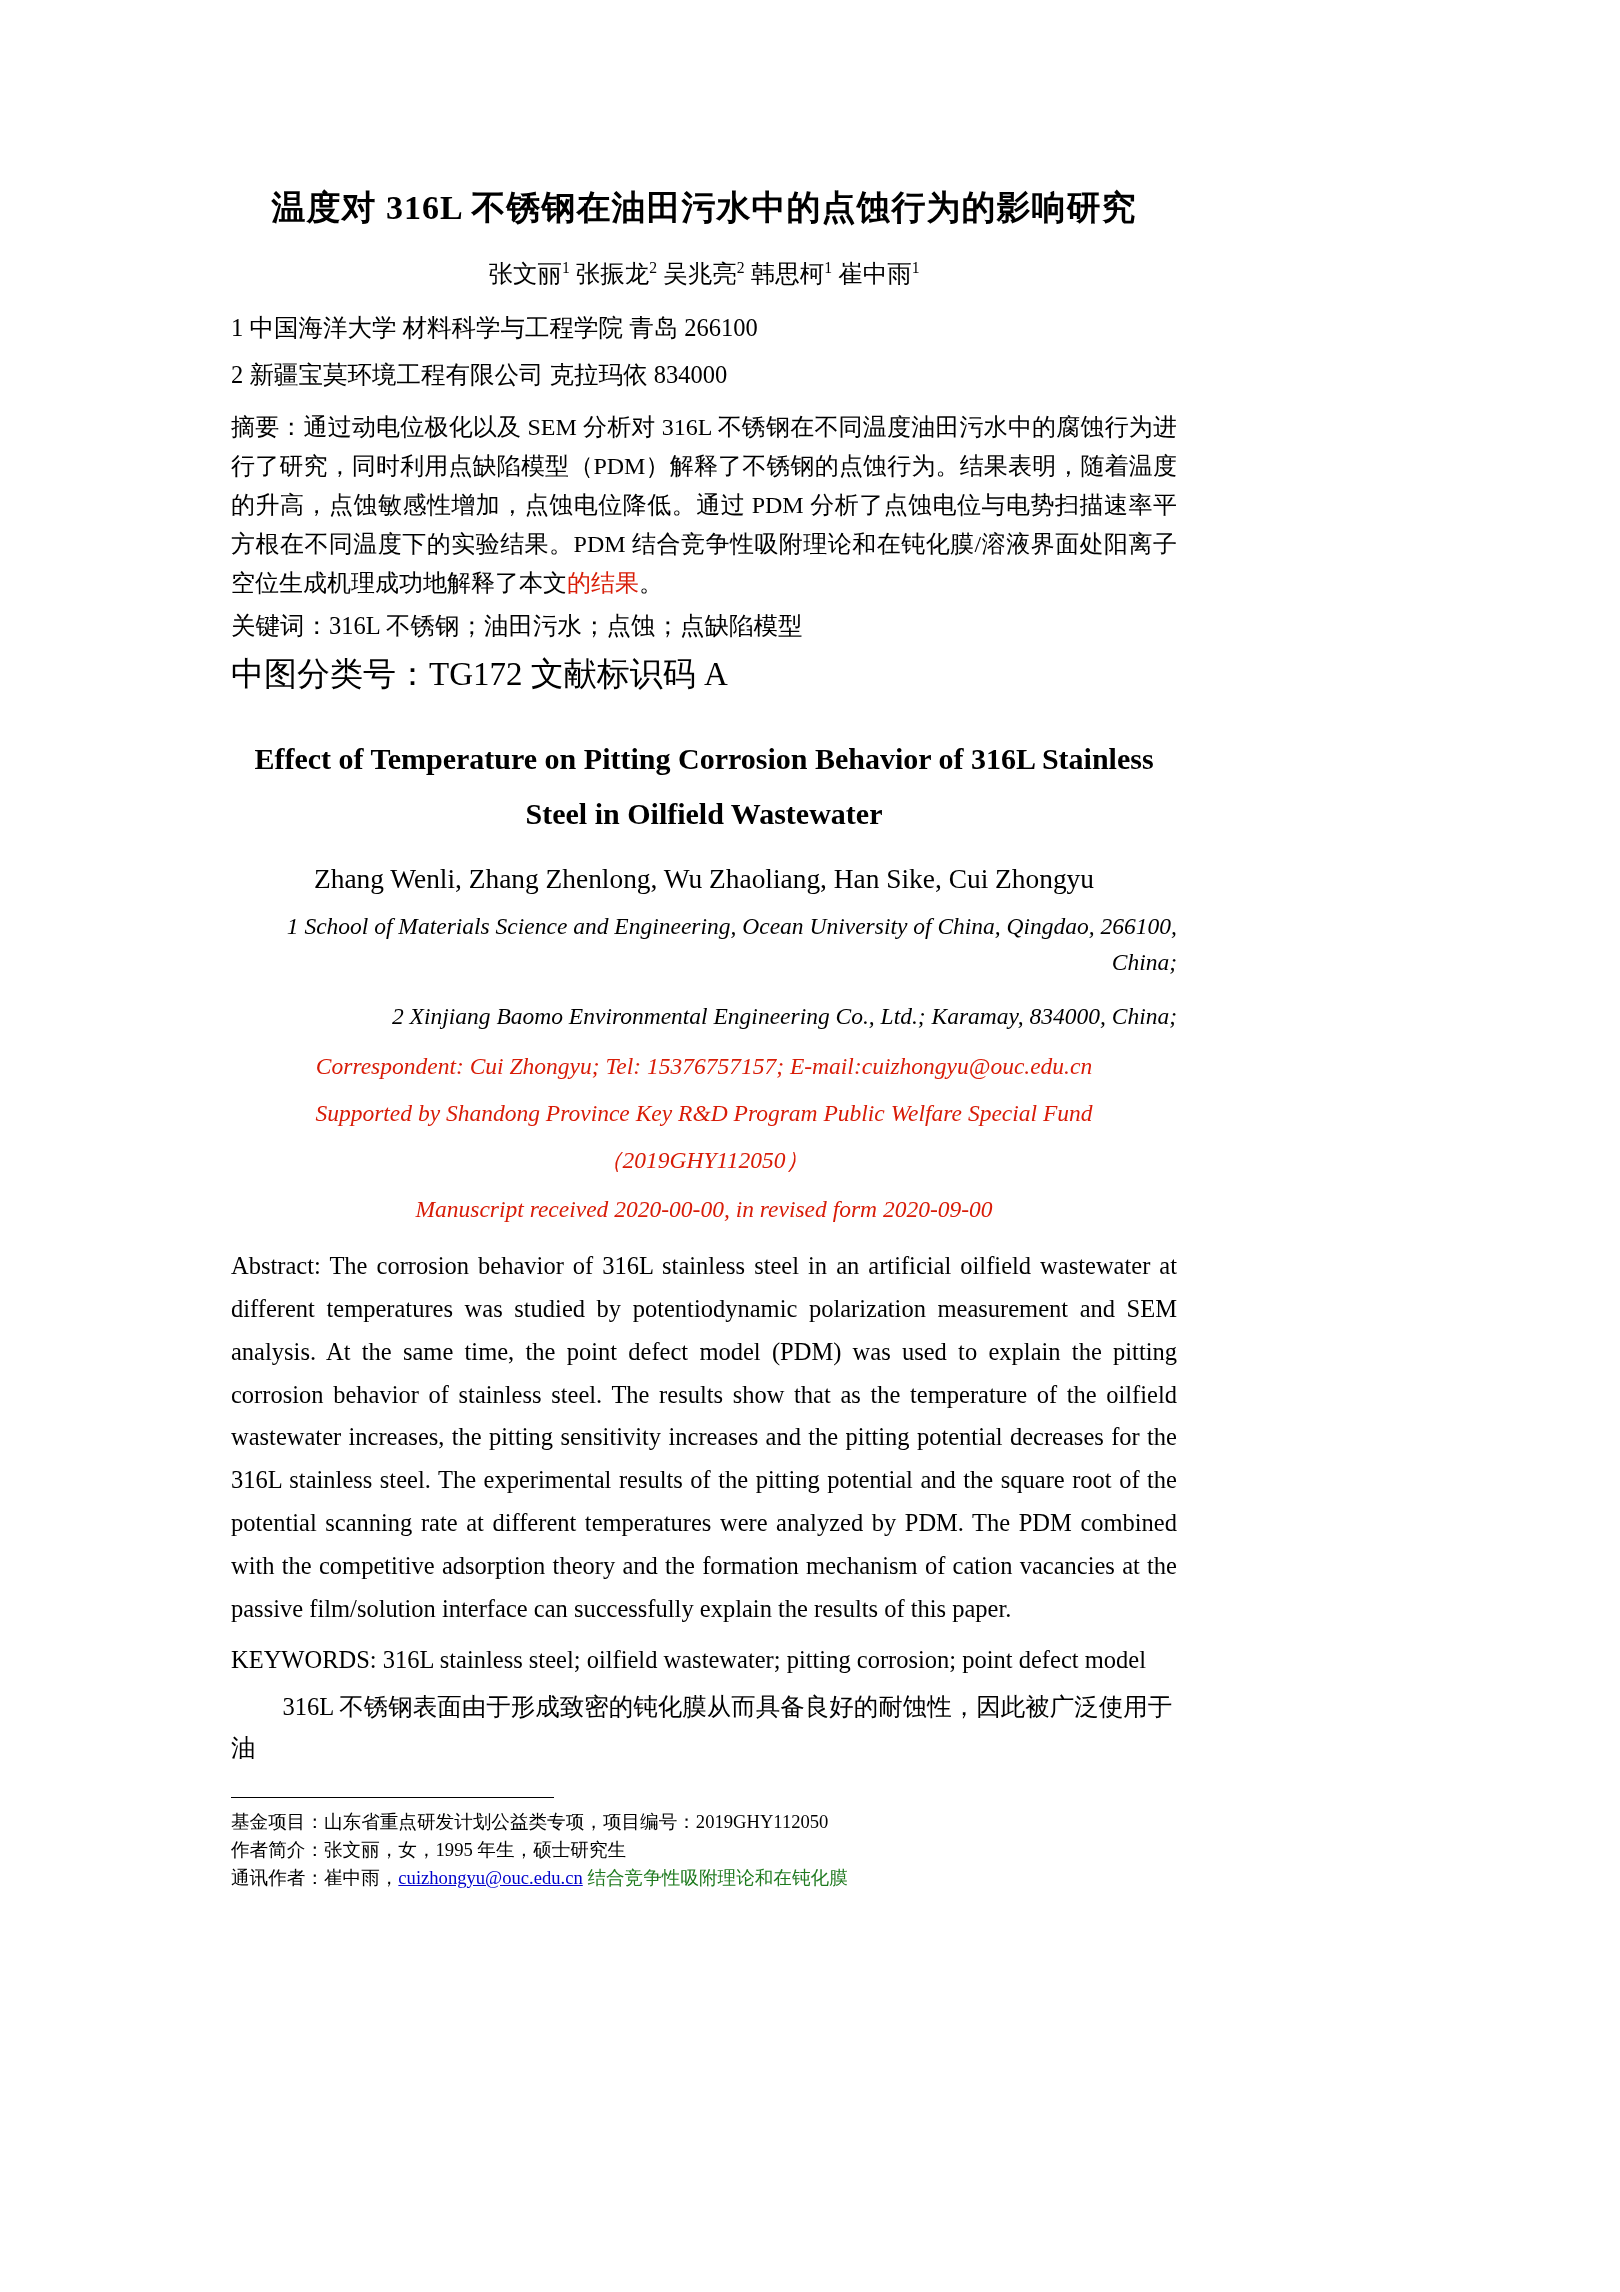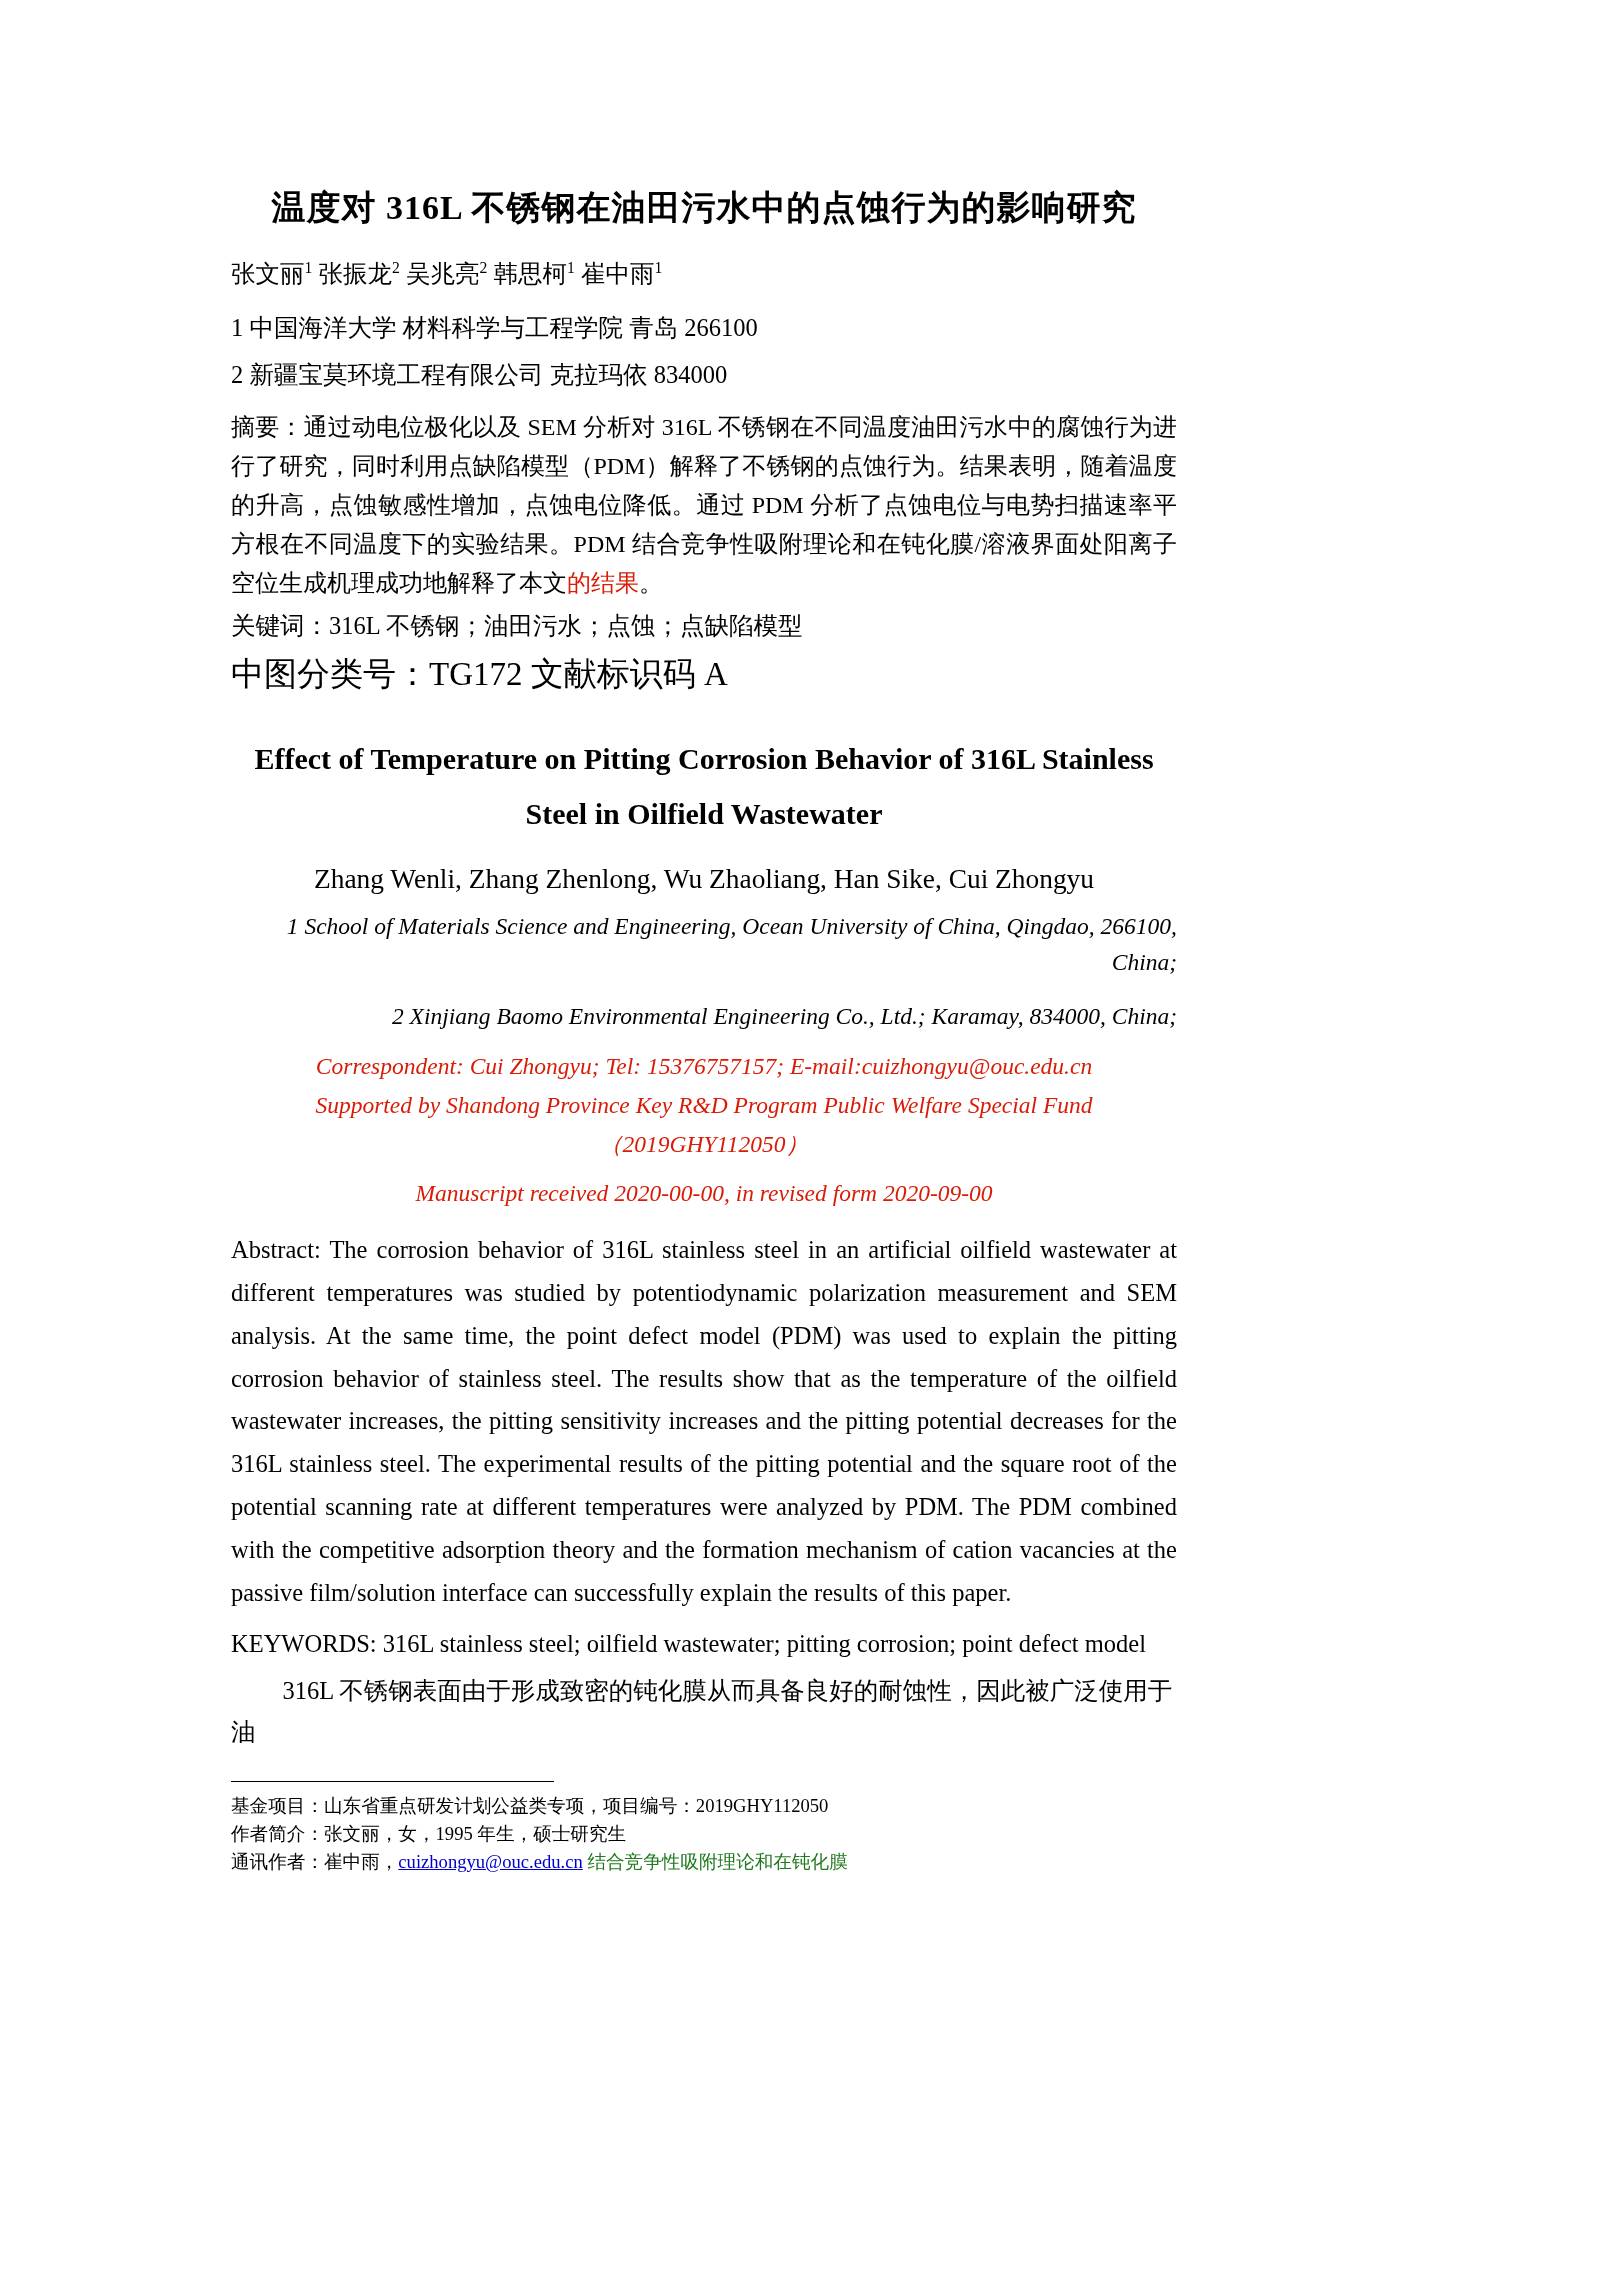--- a/index.html
+++ b/index.html
@@ -23,21 +23,21 @@
   }
   .cn-title {
     text-align: center;
     font-size: 34px;
     font-weight: bold;
     letter-spacing: 1px;
     line-height: 1.3;
     margin: 0 0 25.5px 0;
   }
   .authors-cn {
-    text-align: left;
+    text-align: center;
     font-size: 24.5px;
     line-height: 1.5;
     margin: 0 0 15.7px 0;
   }
   .authors-cn sup {
     font-size: 15.7px;
     vertical-align: super;
   }
   .affil-cn {
     text-align: left;
@@ -89,21 +89,21 @@
   }
   .note-red {
     text-align: center;
     font-size: 23.5px;
     font-style: italic;
     color: #d81c07;
     line-height: 1.5;
     margin: 13.7px 0 0 0;
   }
   .note-red.tight {
-    margin-top: 4px;
+    margin-top: 12px;
   }
   .abstract-en {
     font-size: 24.5px;
     line-height: 1.75;
     text-align: justify;
     margin: 17.6px 0 0 0;
     text-indent: 0;
   }
   .keywords-en {
     font-size: 24.5px;

